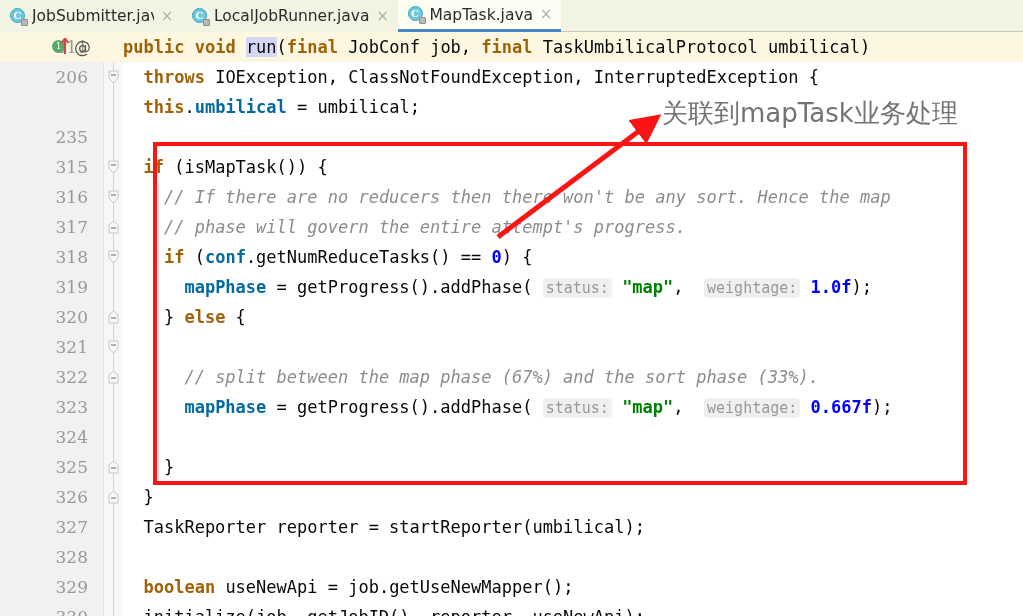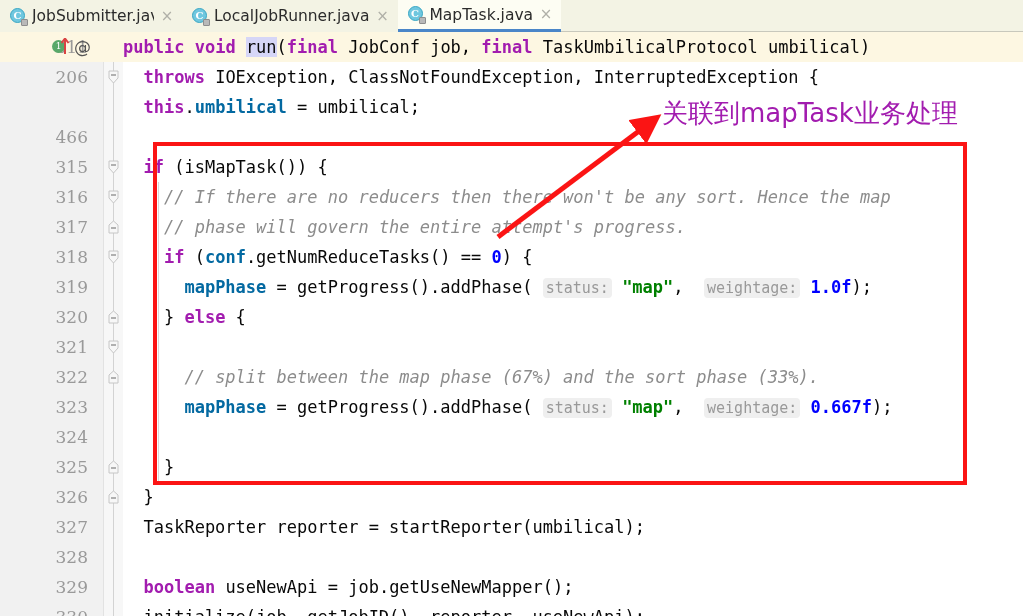--- a/index.html
+++ b/index.html
@@ -144,21 +144,21 @@
     position: absolute;
     left: 123px; top: 0;
     white-space: pre;
     font-family: "DejaVu Sans Mono", monospace;
     font-size: 17px;
     color: #080808;
     z-index: 3;
   }
 
   
-  .kw      { color: #a21caf; font-weight: bold; }
+  .kw      { color: #a16207; font-weight: bold; }
   .field   { color: #0369a1; font-weight: bold; }
   .str     { color: #008000; font-weight: bold; }
   .num     { color: #0000ff; font-weight: bold; }
   .cmt     { color: #8c8c8c; font-style: italic; }
   .hint {
     color: #999999;
     background: #efefef;
     border-radius: 4px;
     padding: 1px 3px;
     font-size: 15px;
@@ -227,21 +227,21 @@
     left: 153px; top: 142px;
     width: 814px; height: 343px;
     border: 4px solid #fb1414;
     z-index: 20;
     pointer-events: none;
   }
   .ann-text {
     position: absolute;
     left: 662px; top: 97px;
     width: 360px;
-    color: #a21caf;
+    color: #737373;
     font-size: 26px;
     line-height: 32px;
     font-family: "DejaVu Sans", sans-serif;
     z-index: 22;
     white-space: pre-wrap;
   }
   .arrow-svg {
     position: absolute;
     left: 480px; top: 95px;
     width: 230px; height: 160px;
@@ -316,21 +316,21 @@
             </svg>
         </span>
         <span class="code">  <span class="kw">throws</span> IOException, ClassNotFoundException, InterruptedException {</span>
       </div>
 
       <div class="row">
         <span class="code">  <span class="kw">this</span>.<span class="field">umbilical</span> = umbilical;</span>
       </div>
 
       <div class="row">
-        <span class="lnum">466</span>
+        <span class="lnum">235</span>
         <span class="code"></span>
       </div>
 
       <div class="row">
         <span class="lnum">315</span>
         <span class="foldmark" style="top:8px">
           <svg width="15" height="15" viewBox="0 0 15 15">
               <path d="M3,1 L12,1 L12,8 L7.5,13 L3,8 Z" fill="#f7f7f7" stroke="#c6c6c6"></path>
               <path d="M5,5 L10,5" stroke="#8a8a8a" stroke-width="1.3"></path>
             </svg>

